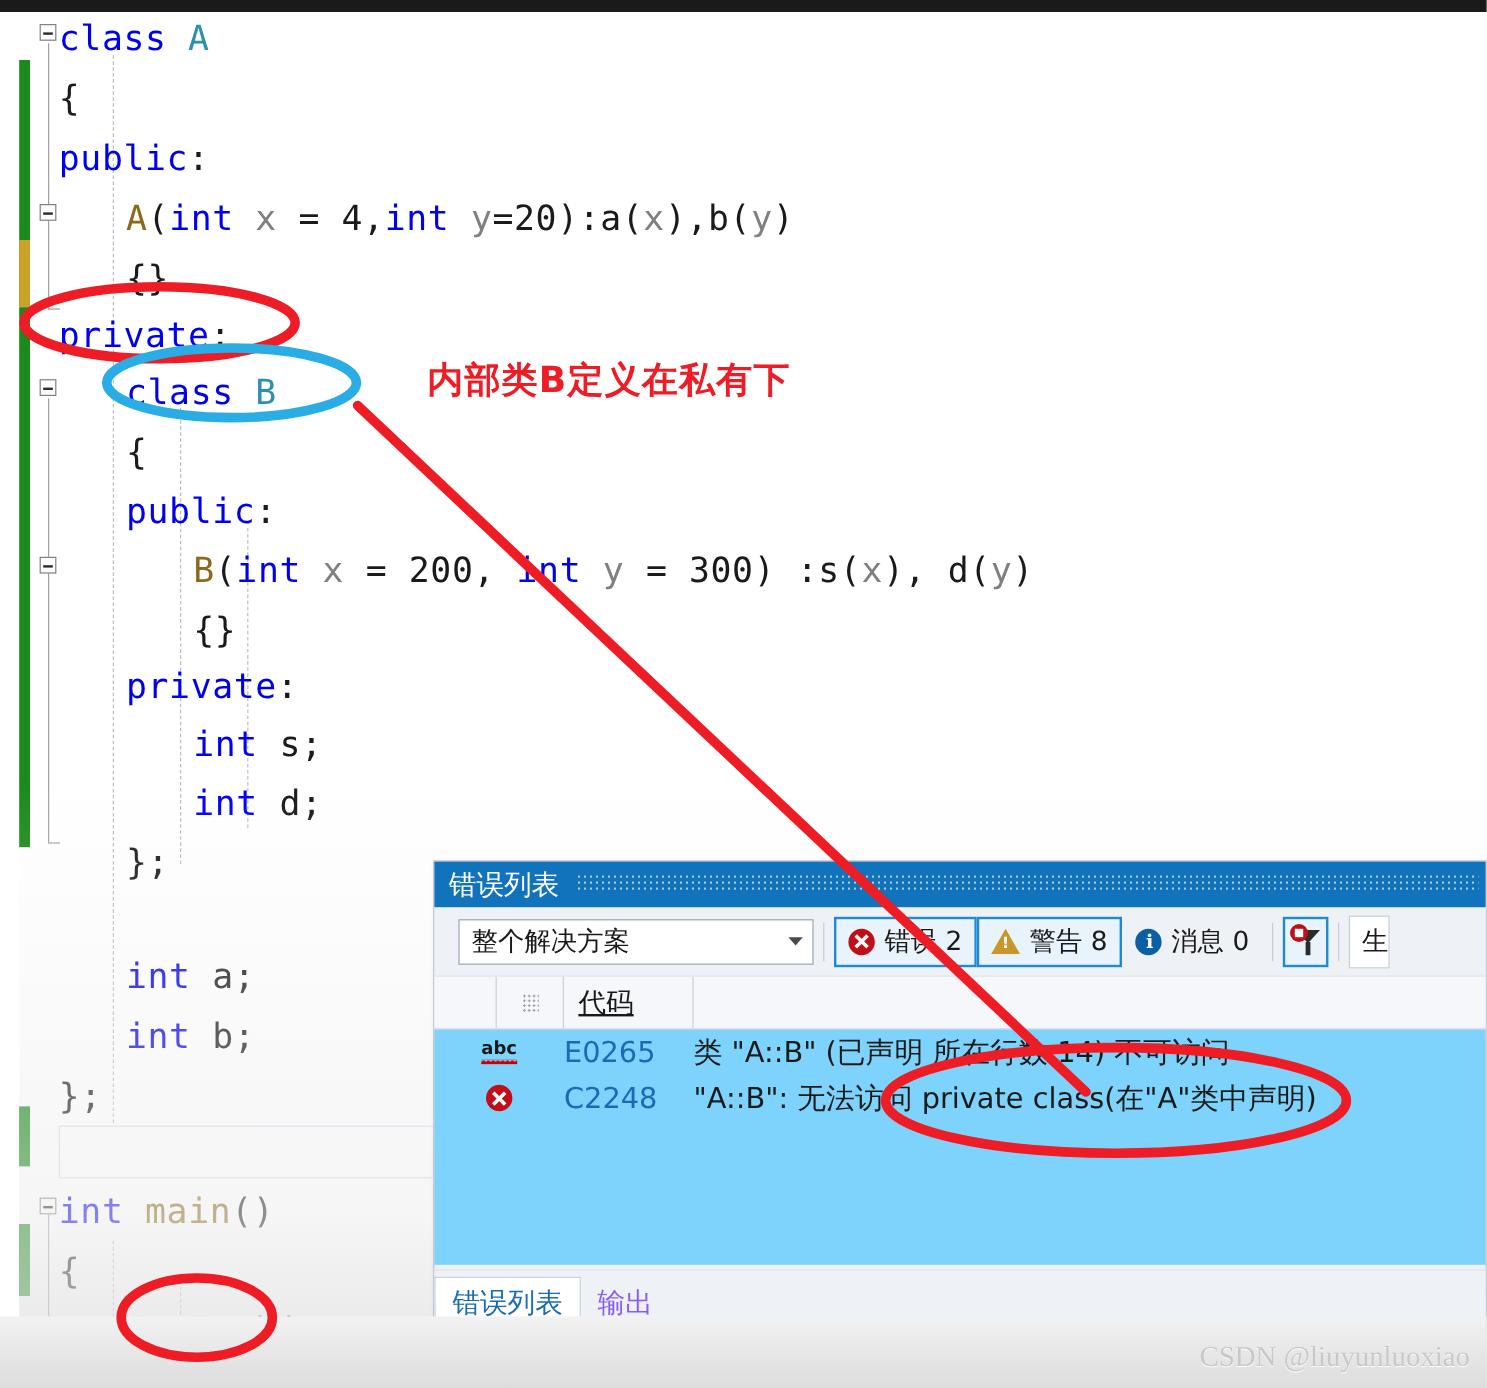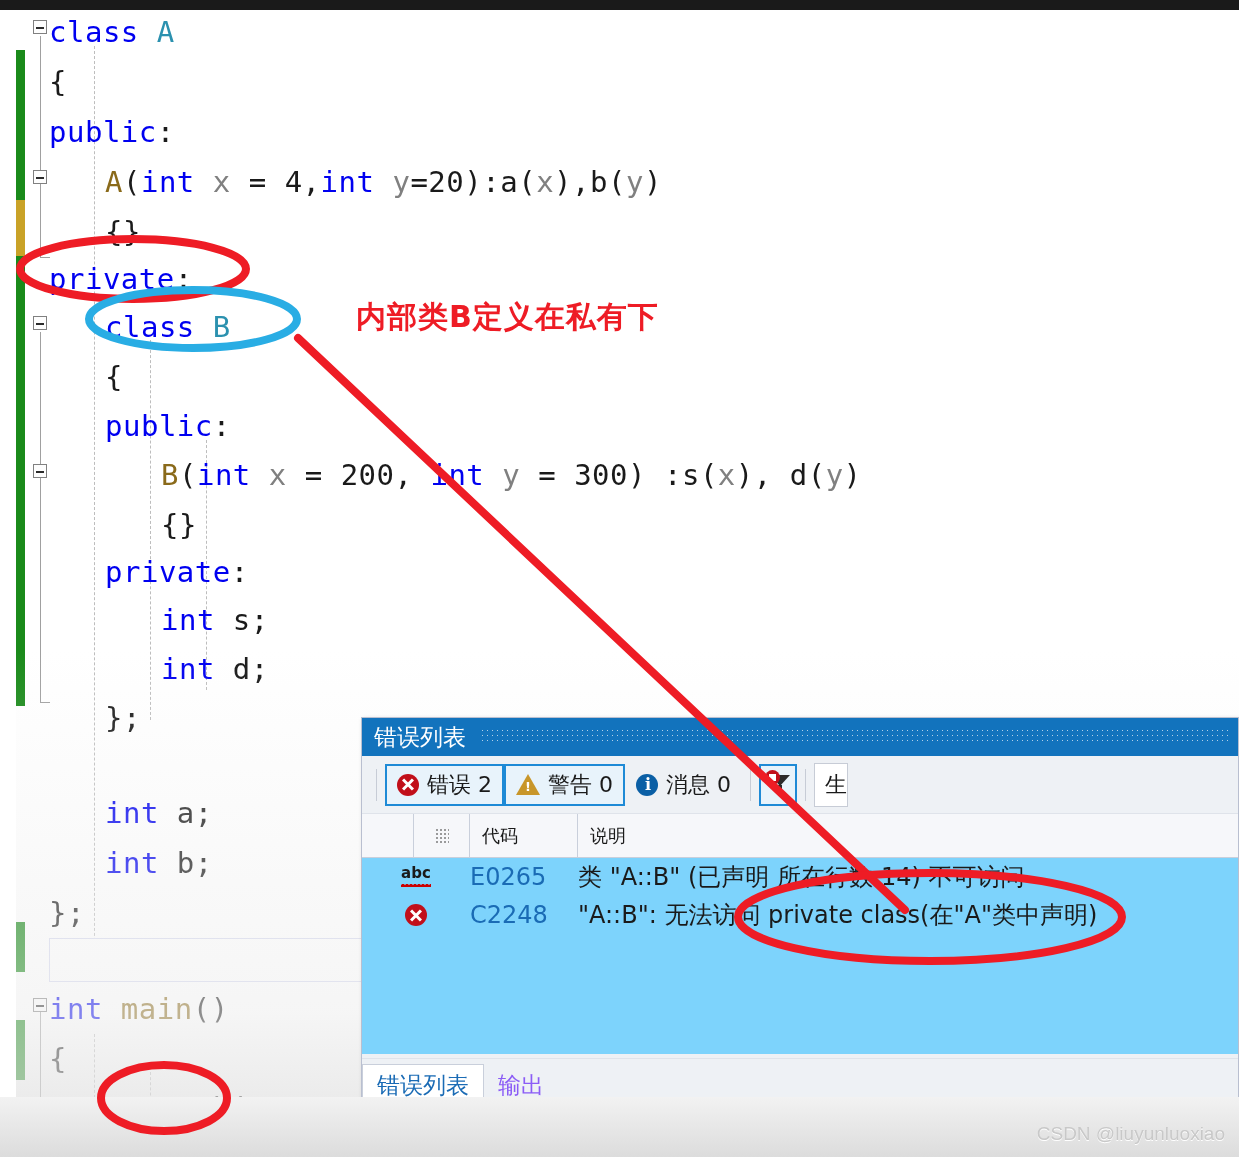--- a/index.html
+++ b/index.html
@@ -191,22 +191,23 @@
     display: flex; align-items: center;
   }
 
   
   .grid-head {
     display: flex; height: 44px; background: #f6f7fa;
     border-bottom: 1px solid #c9cfdb; align-items: stretch;
   }
   .gh {
     display: flex; align-items: center; padding-left: 12px;
-    font-size: 18px; color: #1a1a1a; font-family: "DejaVu Sans", sans-serif;
+    font-size: 23px; color: #1a1a1a; font-family: "DejaVu Sans", sans-serif;
     border-right: 1px solid #c9cfdb;
+    text-decoration: underline;
   }
   .gh.c0 { width: 52px; padding: 0; border-right: 1px solid #c9cfdb; }
   .gh.c1 { width: 56px; justify-content: center; padding-left: 0; }
   .gh.c2 { width: 108px; }
   .gh.c3 { flex: 1; border-right: none; }
   .dots-glyph {
     width: 14px; height: 16px;
     background-image: radial-gradient(circle, #8a8a8a 0.9px, transparent 1.1px);
     background-size: 4px 4px;
     opacity: .85;
@@ -245,21 +246,21 @@
   }
   .ptab.active {
     background: #ffffff; color: #1a6bb5;
     border-left: 1px solid #c9cfdb; border-top: 1px solid #c9cfdb;
     border-right: 1px solid #c9cfdb;
   }
 
   
   .watermark {
     position: absolute; right: 14px; bottom: 12px;
-    font-size: 19px; color: #c8c8c8; font-family: Liberation Sans, sans-serif;
+    font-size: 24px; color: #c8c8c8; font-family: Liberation Serif, serif;
     text-shadow: 0 1px 0 #ffffff; white-space: nowrap; margin-left: 16px;
   }
   .page-bg-bottom {
     position: absolute; left: 0; bottom: 0; width: 1239px; height: 60px;
     background: linear-gradient(180deg,#f2f2f2,#dcdcdc);
   }
   .editor-fade {
     position: absolute; left: 0; top: 640px; width: 1239px; height: 517px;
     background: linear-gradient(180deg, rgba(255,255,255,0) 0%, rgba(238,238,238,0.55) 70%, rgba(220,220,220,0.8) 100%);
     pointer-events: none;
@@ -330,31 +331,35 @@
 
   <div class="panel">
 
     <div class="panel-title">
       <span class="panel-title-text">错误列表</span>
       <span class="drag-dots"></span>
     </div>
 
     <div class="panel-toolbar">
 
+      <div class="combo">
+        <span>整个解决方案</span>
+        <span class="caret"></span>
+      </div>
 
       <div class="tb-sep"></div>
 
       <div class="tb-btn toggled">
         <span class="ico-error"></span>
         <span>错误 2</span>
       </div>
 
       <div class="tb-btn toggled">
         <span class="ico-warn"></span>
-        <span>警告 0</span>
+        <span>警告 8</span>
       </div>
 
       <div class="tb-btn">
         <span class="ico-info"></span>
         <span>消息 0</span>
       </div>
 
       <div class="tb-sep"></div>
 
       <div class="tb-btn toggled" style="padding:0 4px;">
@@ -371,21 +376,20 @@
         <span>生</span>
       </div>
     </div>
 
     <div class="grid-head">
       <div class="gh c0"></div>
       <div class="gh c1">
         <span class="dots-glyph"></span>
       </div>
       <div class="gh c2">代码</div>
-      <div class="gh c3">说明</div>
     </div>
 
     <div class="grid-body">
       <div class="grid-row">
         <div class="cell-icon">
           <span class="ico-abc">abc</span>
         </div>
         <div class="cell-code">E0265</div>
         <div class="cell-desc">类 "A::B" (已声明 所在行数:14) 不可访问</div>
       </div>

